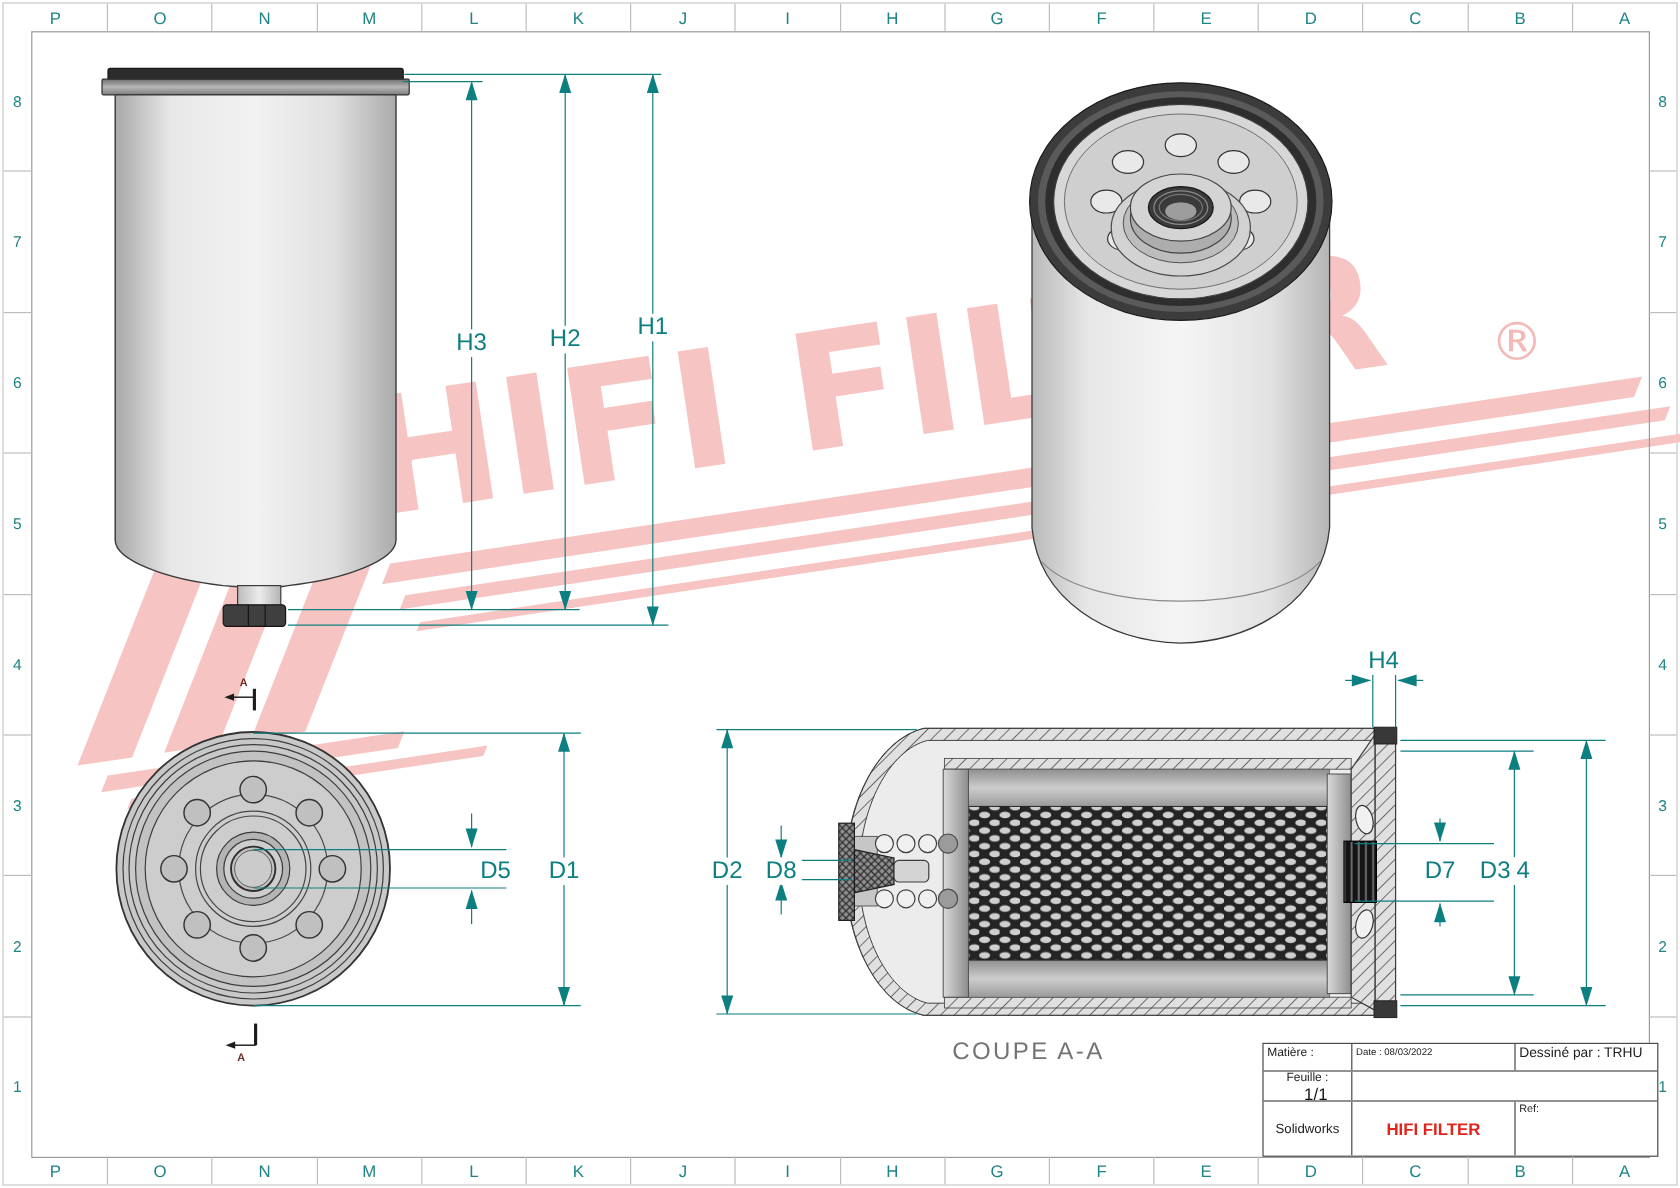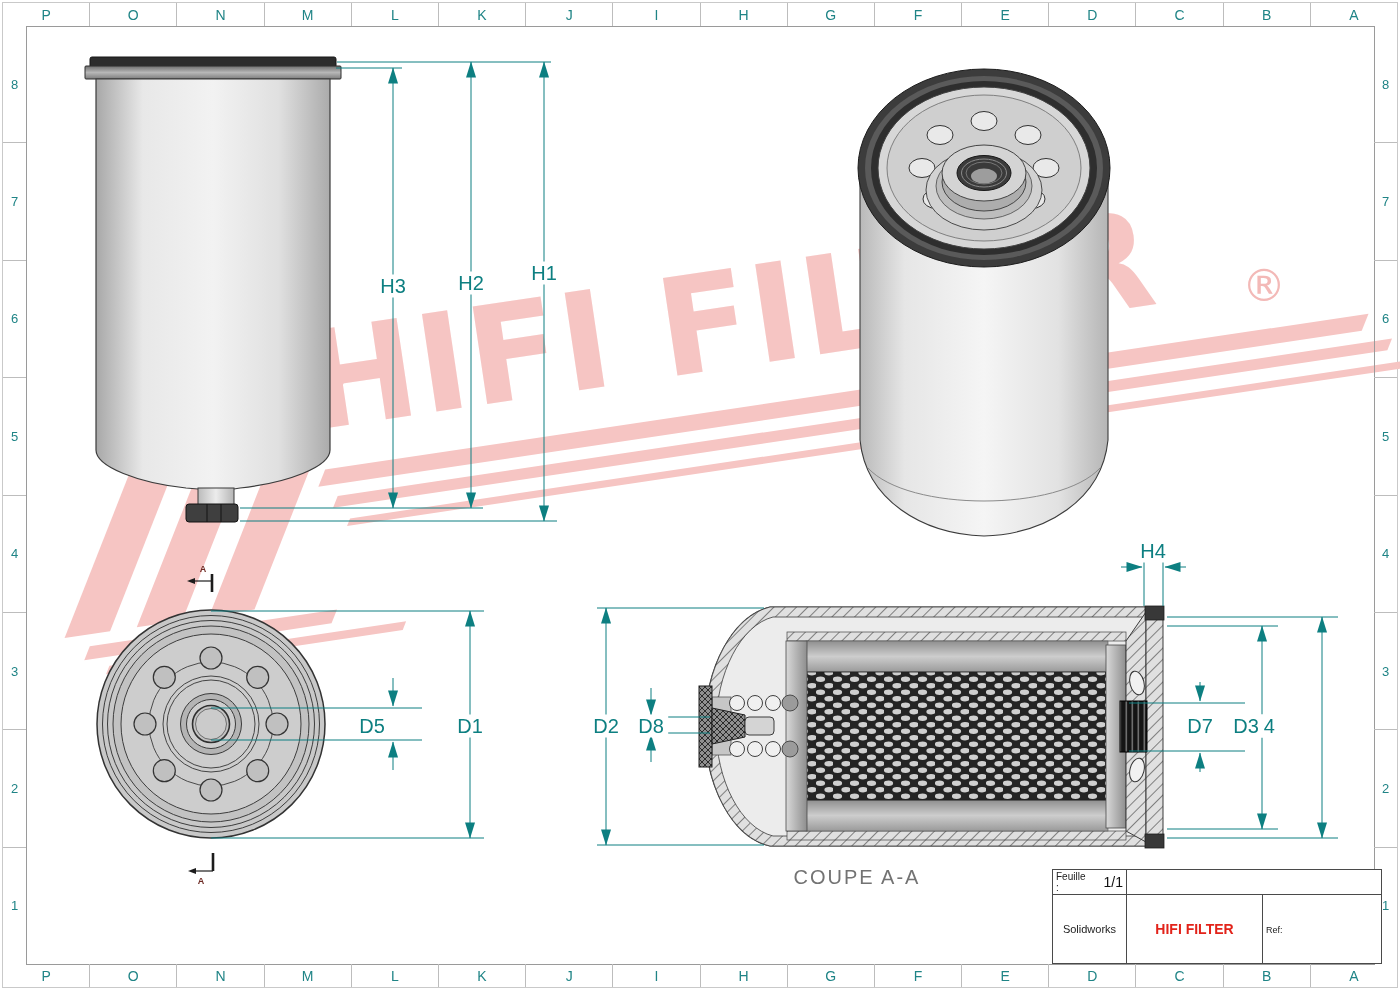--- a/index.html
+++ b/index.html
@@ -61,30 +61,30 @@
   .tb-row:last-child { border-bottom:none;text-align:center; }
   .tb-r1 { height:23px; } .tb-r2 { height:25px; } .tb-r3 { height:22px; } .tb-r4 { height:23px; flex:1; }
   .tb-c1 { width:74px;  border-right:1px solid #4a4a4a; box-sizing:border-box; }
   .tb-c2 { width:136px; border-right:1px solid #4a4a4a; box-sizing:border-box; }
   .tb-c3 { flex:1; }
   .tb-c23 { flex:1; }
   .tb-cell { display:flex; align-items:center; }
   .tb-matiere { font-size:10px; color:#222; padding:2px 3px; align-items:flex-start; }
   .tb-date    { font-size:8px;  color:#222; padding:2px 3px; align-items:flex-start; }
   .tb-dessine { font-size:11.5px; color:#222; padding:2px 3px; align-items:flex-start; }
-  .tb-feuille { padding:0 3px; }
+  .tb-feuille { padding:0 3px;flex-direction:column; }
   .tb-feuille .lab { font-size:10px; color:#222; }
   .tb-feuille .val { font-size:14px; color:#111; margin-left:14px; }
   .tb-part    { justify-content:center; font-size:19px; font-weight:bold; color:#e2231a;
                 letter-spacing:1px; }
   .tb-proj    { justify-content:center; }
   .tb-web     { justify-content:center; font-size:15px; font-weight:bold; color:#9b9b9b; }
   .tb-soft    { justify-content:center; font-size:11px; color:#222; }
   .tb-brand   { justify-content:center; font-size:14px; font-weight:bold; color:#e2231a; }
-  .tb-ref     { font-size:9px; color:#222; padding:1px 3px; align-items:flex-start;margin-top:29px; }
+  .tb-ref     { font-size:9px; color:#222; padding:1px 3px; align-items:flex-start; }
 </style>
 </head>
 <body>
 
 <div class="sheet">
 
   <div class="trim"></div>
 
   <div class="watermark">
     <div class="wm-rot">
@@ -301,34 +301,39 @@
       <polygon points="187,581 195,578 195,584" fill="#1c1c1c"></polygon>
       <path d="M213,853 L213,871" stroke="#1c1c1c" stroke-width="2.6"></path>
       <path d="M194,871 L213,871" stroke="#1c1c1c" stroke-width="1.2"></path>
       <polygon points="188,871 196,868 196,874" fill="#1c1c1c"></polygon>
     </g>
   </svg>
 
   <div class="dim-label" style="left:393px;top:286px">H3</div>
   <div class="dim-label" style="left:471px;top:283px">H2</div>
   <div class="dim-label" style="left:544px;top:273px">H1</div>
-  <div class="dim-label" style="left:372px;top:726px">D5</div>
+  <div class="dim-label" style="left:413px;top:726px">D5</div>
   <div class="dim-label" style="left:470px;top:726px">D1</div>
   <div class="dim-label" style="left:606px;top:726px">D2</div>
   <div class="dim-label" style="left:651px;top:726px">D8</div>
   <div class="dim-label" style="left:1153px;top:551px">H4</div>
   <div class="dim-label" style="left:1200px;top:726px">D7</div>
   <div class="dim-label" style="left:1262px;top:726px">D4</div>
   <div class="dim-label" style="left:1246px;top:726px">D3</div>
 
   <div class="section-title" style="left:857px;top:877px">COUPE A-A</div>
   <div class="cut-letter" style="left:203px;top:569px">A</div>
   <div class="cut-letter" style="left:201px;top:881px">A</div>
 
   <div class="title-block">
+    <div class="tb-row tb-r1">
+      <div class="tb-cell tb-c1 tb-matiere">Matière :</div>
+      <div class="tb-cell tb-c2 tb-date">Date : 08/03/2022</div>
+      <div class="tb-cell tb-c3 tb-dessine">Dessiné par : TRHU</div>
+    </div>
     <div class="tb-row tb-r2">
       <div class="tb-cell tb-c1 tb-feuille">
         <span class="lab">Feuille :</span>
         <span class="val">1/1</span>
       </div>
     </div>
     <div class="tb-row tb-r4">
       <div class="tb-cell tb-c1 tb-soft">Solidworks</div>
       <div class="tb-cell tb-c2 tb-brand">HIFI FILTER</div>
       <div class="tb-cell tb-c3 tb-ref">Ref:</div>

